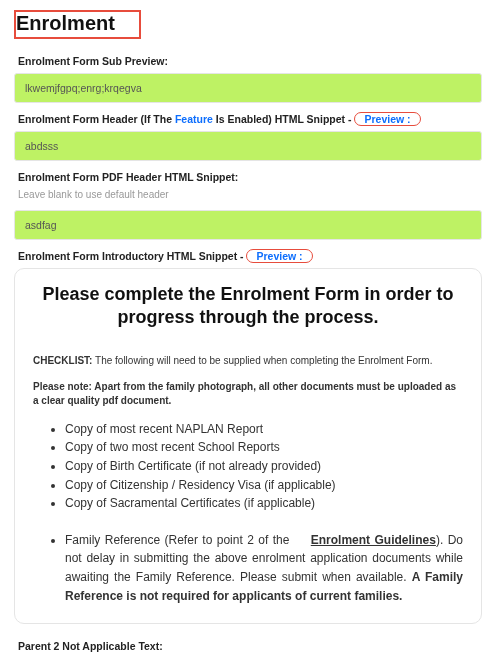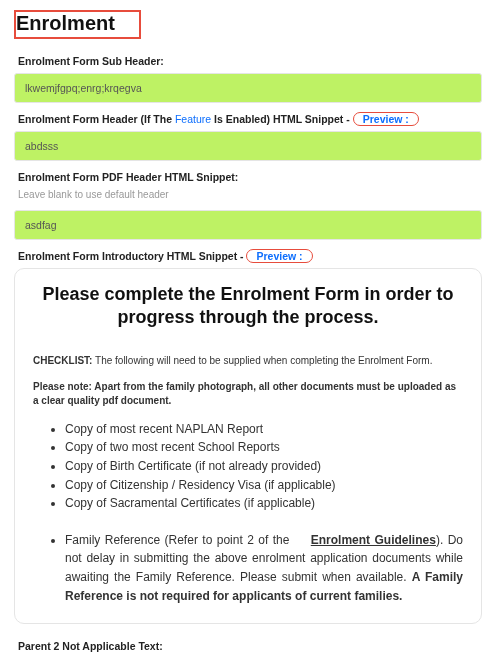--- a/index.html
+++ b/index.html
@@ -21,21 +21,21 @@
     margin-bottom: 6px;
   }
   .label {
     font-size: 10.5px;
     font-weight: 700;
     color: #222;
     margin-top: 10px;
     margin-bottom: 6px;
     padding-left: 4px;
   }
-  .label .link { color: #0d6efd; font-weight: 400; }
+  .label .link { color: #0d6efd; font-weight: 700; }
   .preview {
     color: #0d6efd;
     font-weight: 700;
     border: 1.5px solid #e74c3c;
     padding: 0 9px;
     border-radius: 7px;
   }
   .hint {
     font-size: 10px;
     color: #999;
@@ -89,21 +89,21 @@
     padding-left: 17px;
   }
 </style>
 </head>
 <body>
 
 
 
 <h1>Enrolment</h1>
 
-<div class="label">Enrolment Form Sub Header:</div>
+<div class="label">Enrolment Form Sub Preview:</div>
 <input class="input" value="lkwemjfgpq;enrg;krqegva" style="">
 
 <div class="label">
   <span>Enrolment Form Header (If The </span><span class="link">Feature</span><span> Is Enabled) HTML Snippet -</span>
   <span class="preview">Preview :</span>
 </div>
 <input class="input" value="abdsss" style="">
 
 <div class="label">Enrolment Form PDF Header HTML Snippet:</div>
 <div class="hint">Leave blank to use default header</div>

